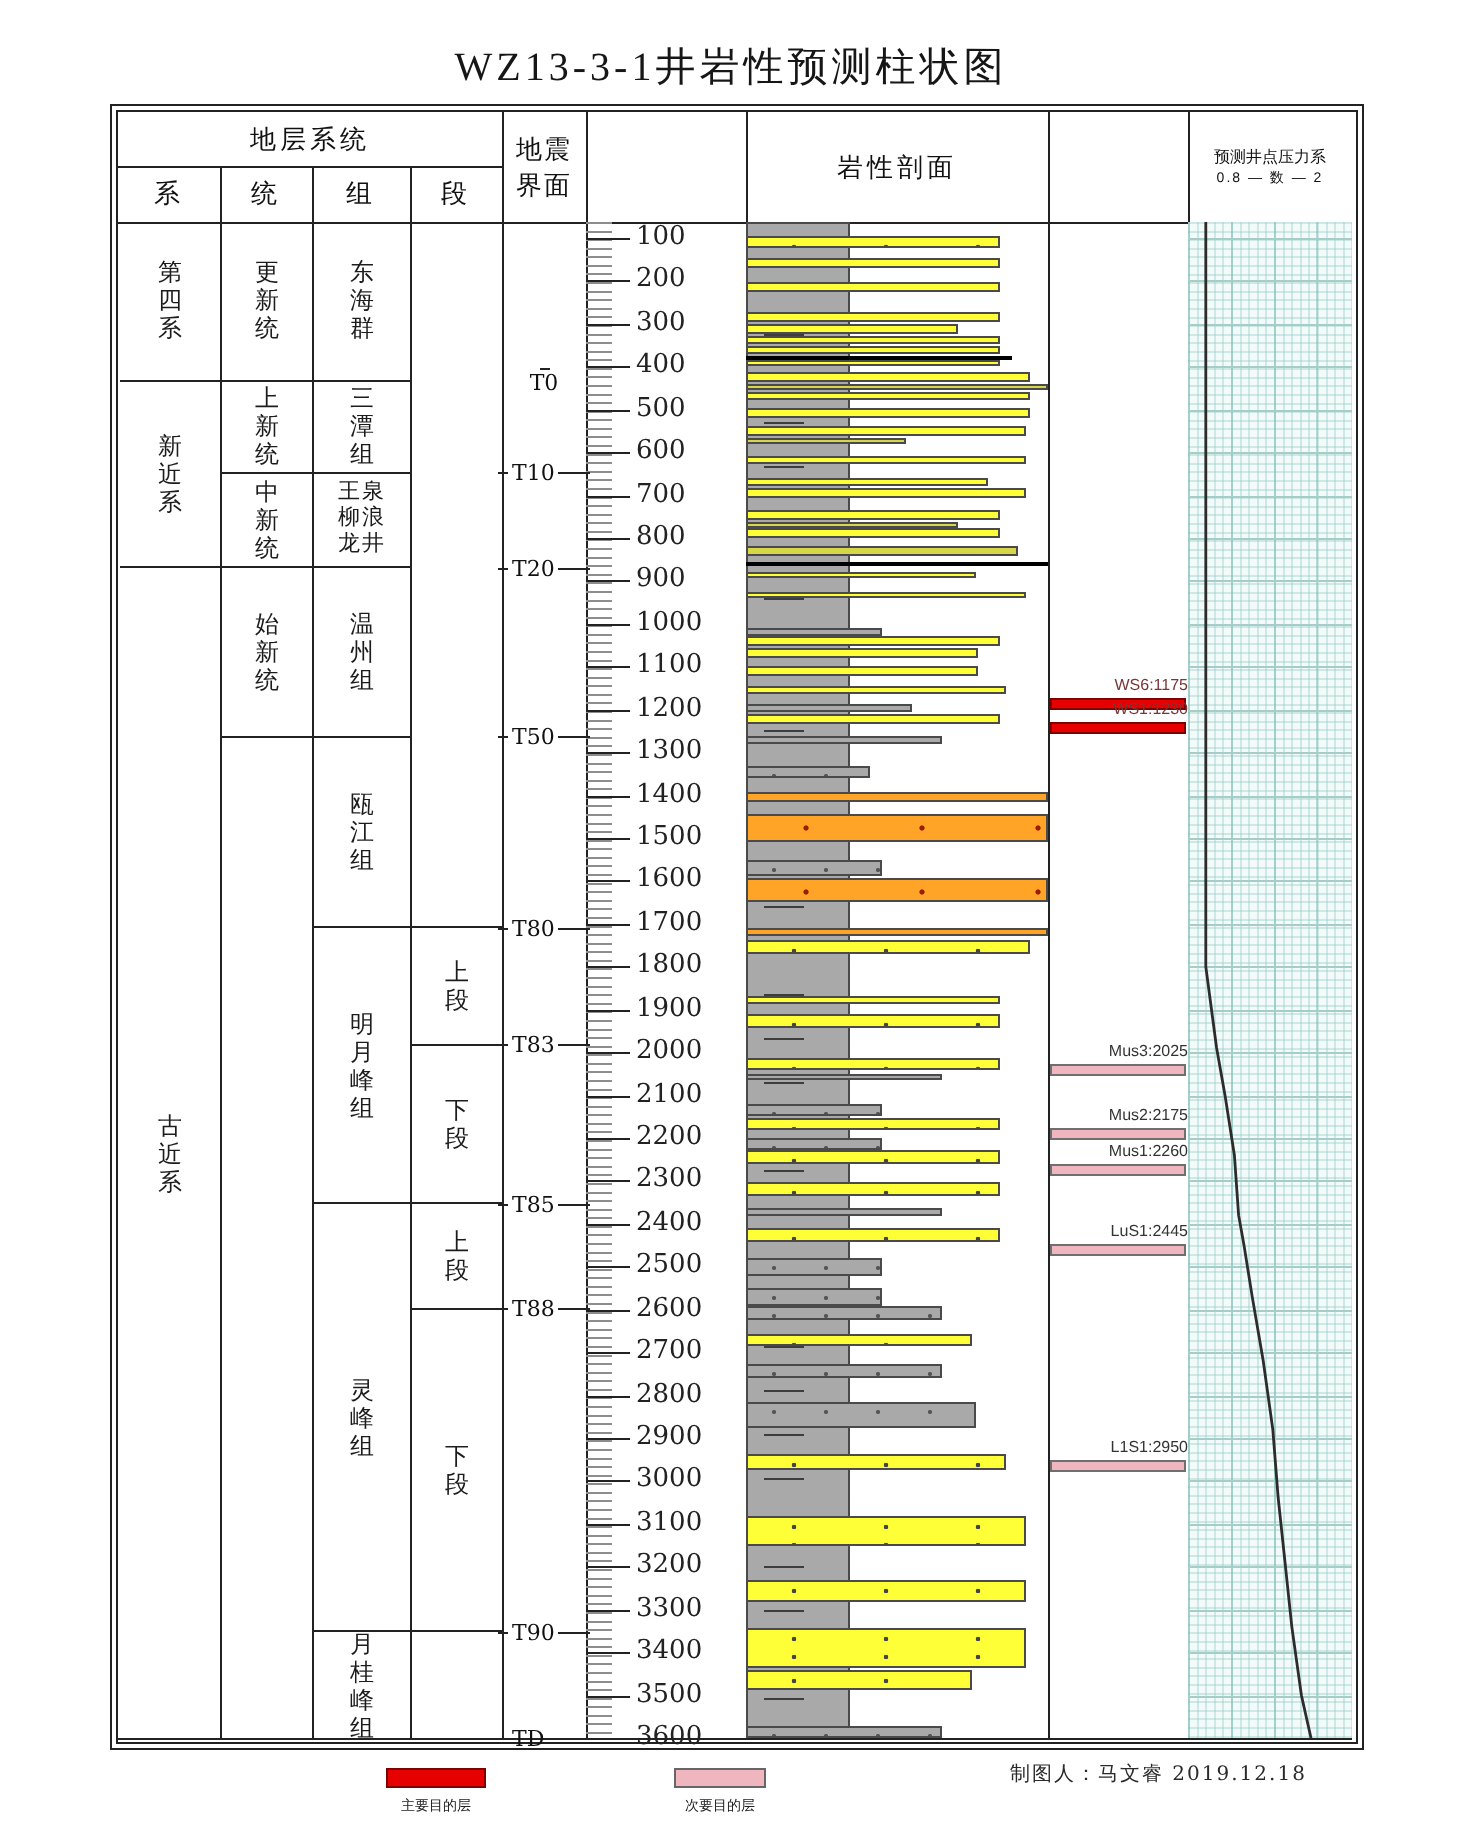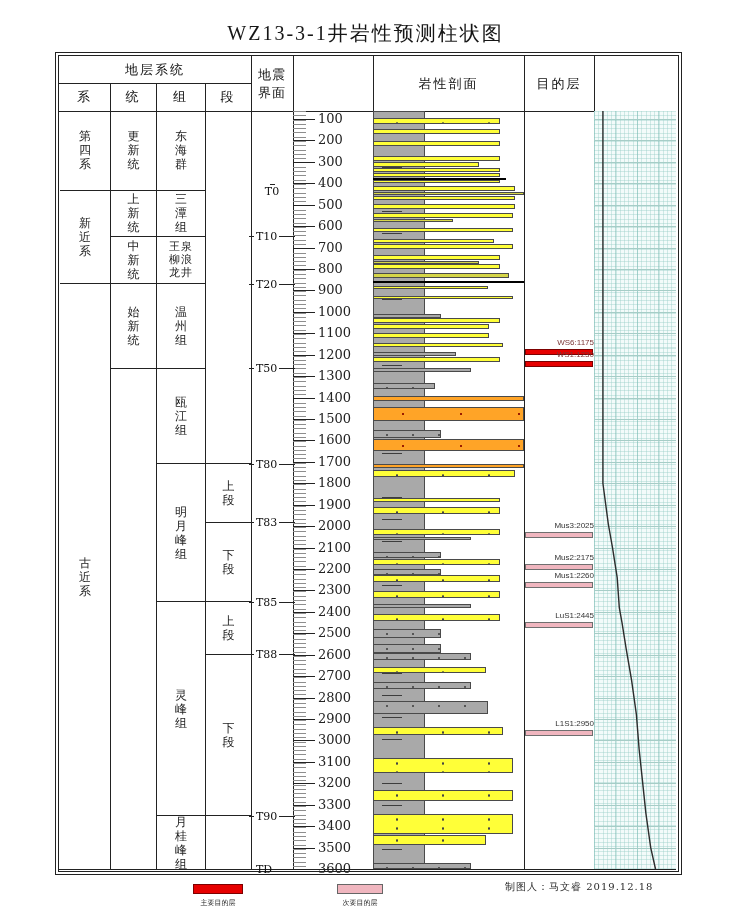--- a/index.html
+++ b/index.html
@@ -61,21 +61,24 @@
     <div class="hcell" style="left:0;top:0;width:192px;height:27px;">地层系统</div>
     <div class="hcell" style="left:0;top:27px;width:51px;height:28px;">系</div>
     <div class="hcell" style="left:51px;top:27px;width:46px;height:28px;">统</div>
     <div class="hcell" style="left:97px;top:27px;width:49px;height:28px;">组</div>
     <div class="hcell" style="left:146px;top:27px;width:46px;height:28px;">段</div>
     <div class="hcell" style="left:192px;top:0;width:42px;height:55px;letter-spacing:1px;">
       <div>地震</div>
       <div>界面</div>
     </div>
     <div class="hcell" style="left:314px;top:0;width:151px;height:55px;">岩性剖面</div>
-    <div class="hcell" style="left:465px;top:0;width:70px;height:55px;">目的层</div>
+    <div class="hcell small" style="left:535px;top:0;width:82px;height:55px;">
+      <div>预测井点压力系</div>
+      <div class="sub">0.8 — 数 — 2</div>
+    </div>
   <div class="vline" style="left: 51px; top: 27px; width: 1px; height: 786px;"></div>
       <div class="vline" style="left: 97px; top: 27px; width: 1px; height: 786px;"></div>
       <div class="vline" style="left: 146px; top: 27px; width: 1px; height: 786px;"></div>
       <div class="vline" style="left: 192px; top: 0px; width: 1px; height: 813px;"></div>
       <div class="vline" style="left: 234px; top: 0px; width: 1px; height: 813px;"></div>
       <div class="vline" style="left: 314px; top: 0px; width: 1px; height: 813px;"></div>
       <div class="vline" style="left: 465px; top: 0px; width: 1px; height: 813px;"></div>
       <div class="vline" style="left: 535px; top: 0px; width: 1px; height: 813px;"></div>
       <div class="hline" style="left: 0px; top: 27px; width: 192px; height: 1px;"></div>
       <div class="hline" style="left: 0px; top: 55px; width: 617px; height: 1px;"></div>

